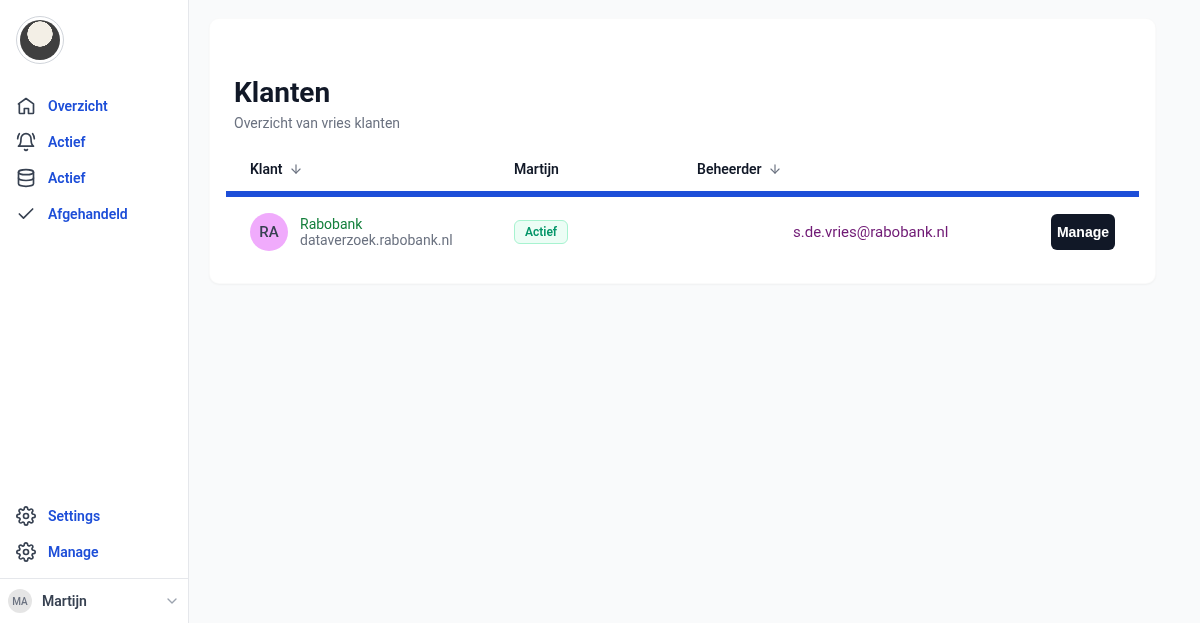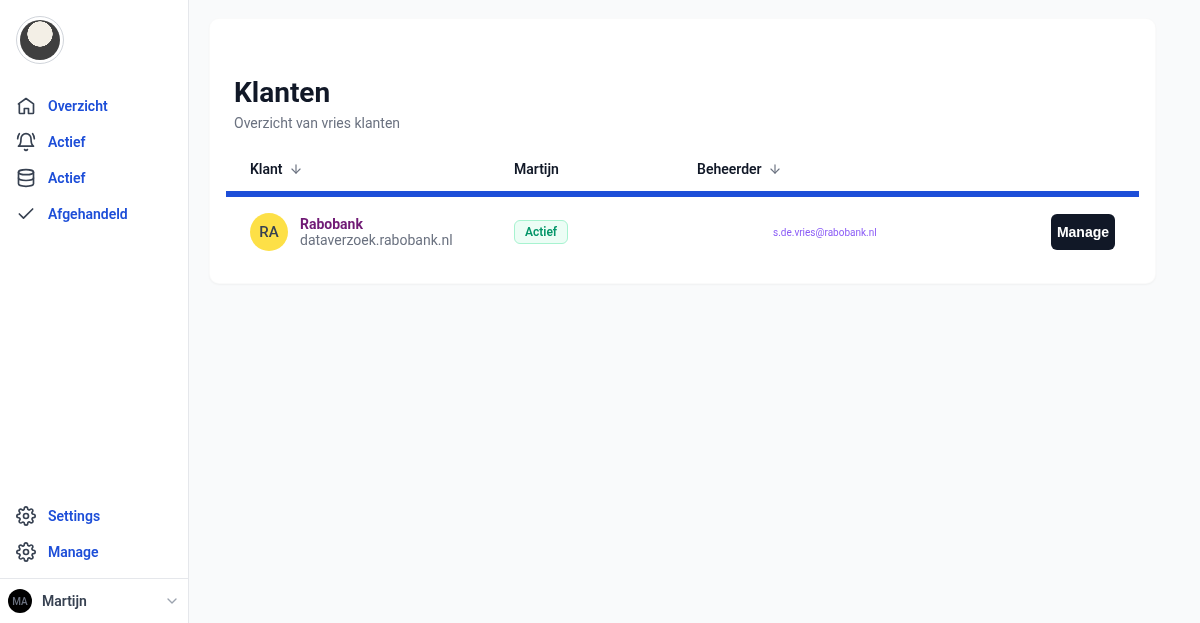--- a/index.html
+++ b/index.html
@@ -47,21 +47,21 @@
     .section-spacer { flex: 1; }
     .bottom-section { padding: 8px 8px; list-style: none; }
     .user-footer {
       border-top: 1px solid #e5e7eb;
       padding: 10px 8px;
       display: flex; align-items: center; gap: 10px;
       cursor: pointer;
     }
     .user-mini-avatar {
       width: 24px; height: 24px; border-radius: 50%;
-      background: #000000;
+      background: #e5e5e5;
       font-size: 10px; font-weight: 500; color: #6b7280;
       display: flex; align-items: center; justify-content: center;
     }
     .user-name { font-size: 14px; font-weight: 600; color: #374151; flex: 1; }
     .user-footer .chev { color: #9ca3af; width: 16px; height: 16px; }
     .main {
       flex: 1;
       padding: 18px 44px 18px 20px;
       overflow-y: auto;
     }
@@ -97,38 +97,38 @@
     .sort-icon { width: 14px; height: 14px; color: #6b7280; }
     .trow {
       display: flex; align-items: center;
       padding: 16px 24px;
       border-bottom: 1px solid #f3f4f6;
     }
     .trow:last-child { border-bottom: none; }
     .client-cell { display: flex; align-items: center; gap: 12px; width: 264px; }
     .client-avatar {
       width: 38px; height: 38px; border-radius: 50%;
-      background: #fde047;
+      background: #f0abfc;
       display: flex; align-items: center; justify-content: center;
       font-size: 15px; font-weight: 500; color: #374151;
     }
-    .client-name { font-size: 14px; font-weight: 700; color: #701a75; }
+    .client-name { font-size: 14px; font-weight: 400; color: #15803d; }
     .client-domain { font-size: 14px; color: #6b7280; }
     .status-cell { width: 183px; }
     .status-pill {
       display: inline-block;
       padding: 4px 10px;
       font-size: 12px; font-weight: 600;
       color: #059669; background: #ecfdf5;
       border: 1px solid #a7f3d0;
       border-radius: 6px;
     }
     .admin-cell { flex: 1; padding-left: 76px; }
     .admin-name { font-size: 14px; font-weight: 600; color: #111827; }
-    .admin-email { font-size: 10px; color: #8b5cf6; }
+    .admin-email { font-size: 15px; color: #701a75; margin-left: 20px; }
     .action-cell { width: 120px; display: flex; justify-content: flex-end; }
     .btn-manage {
       background: #111827; color: #fff; border: none;
       padding: 10px 6px; font-size: 14px; font-weight: 600;
       border-radius: 6px; cursor: pointer;
     }
     svg { display: block; }
   </style>
 </head>
 <body>

